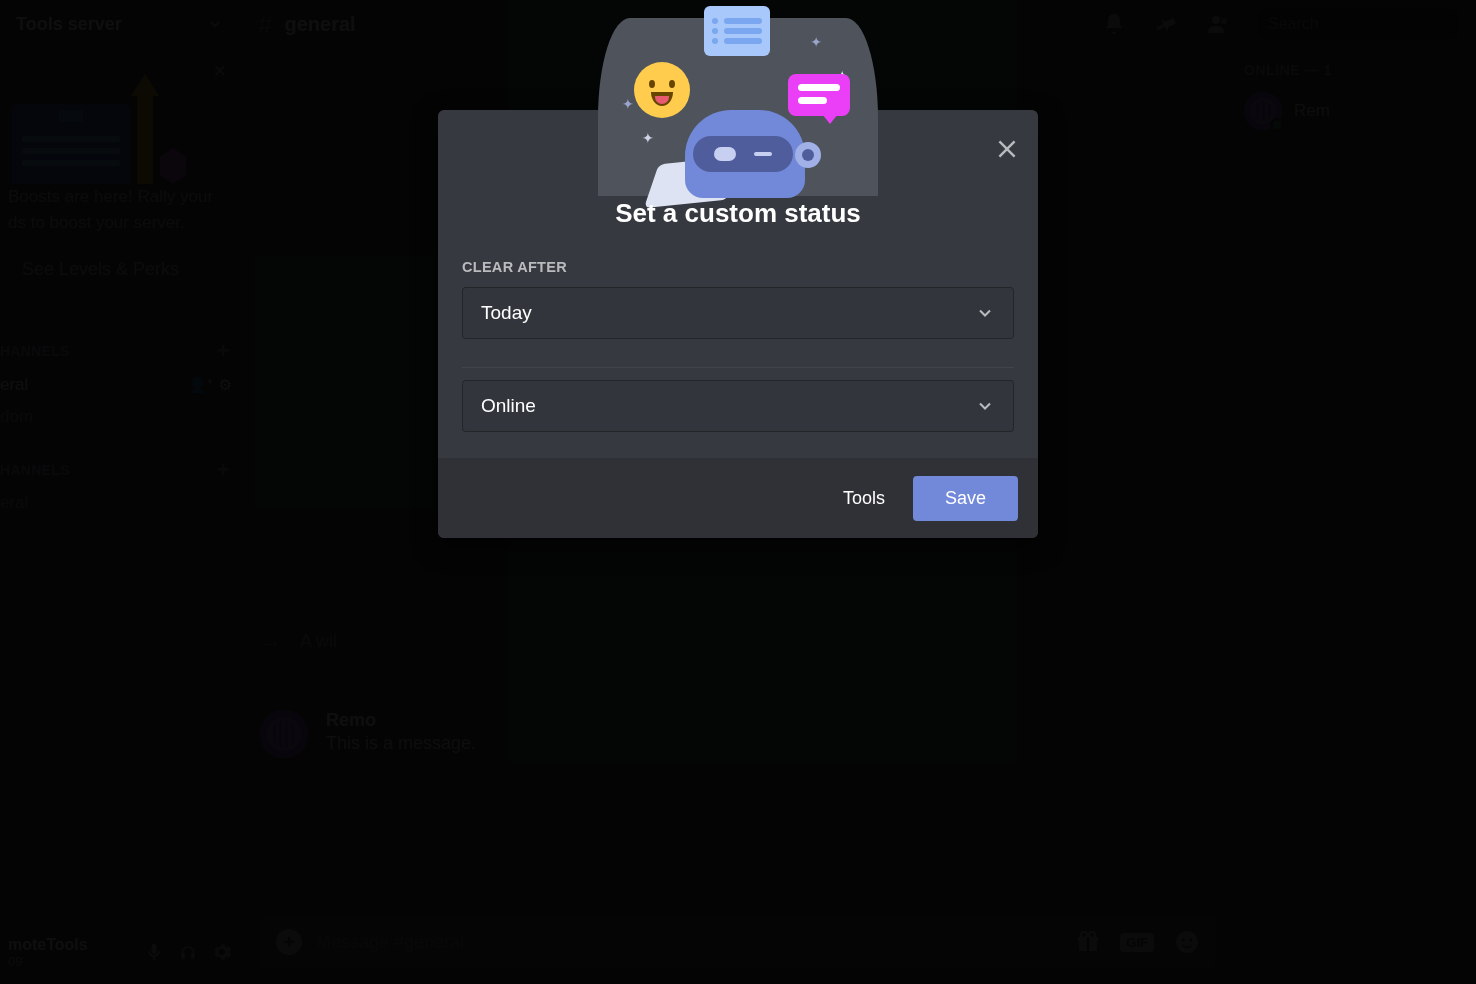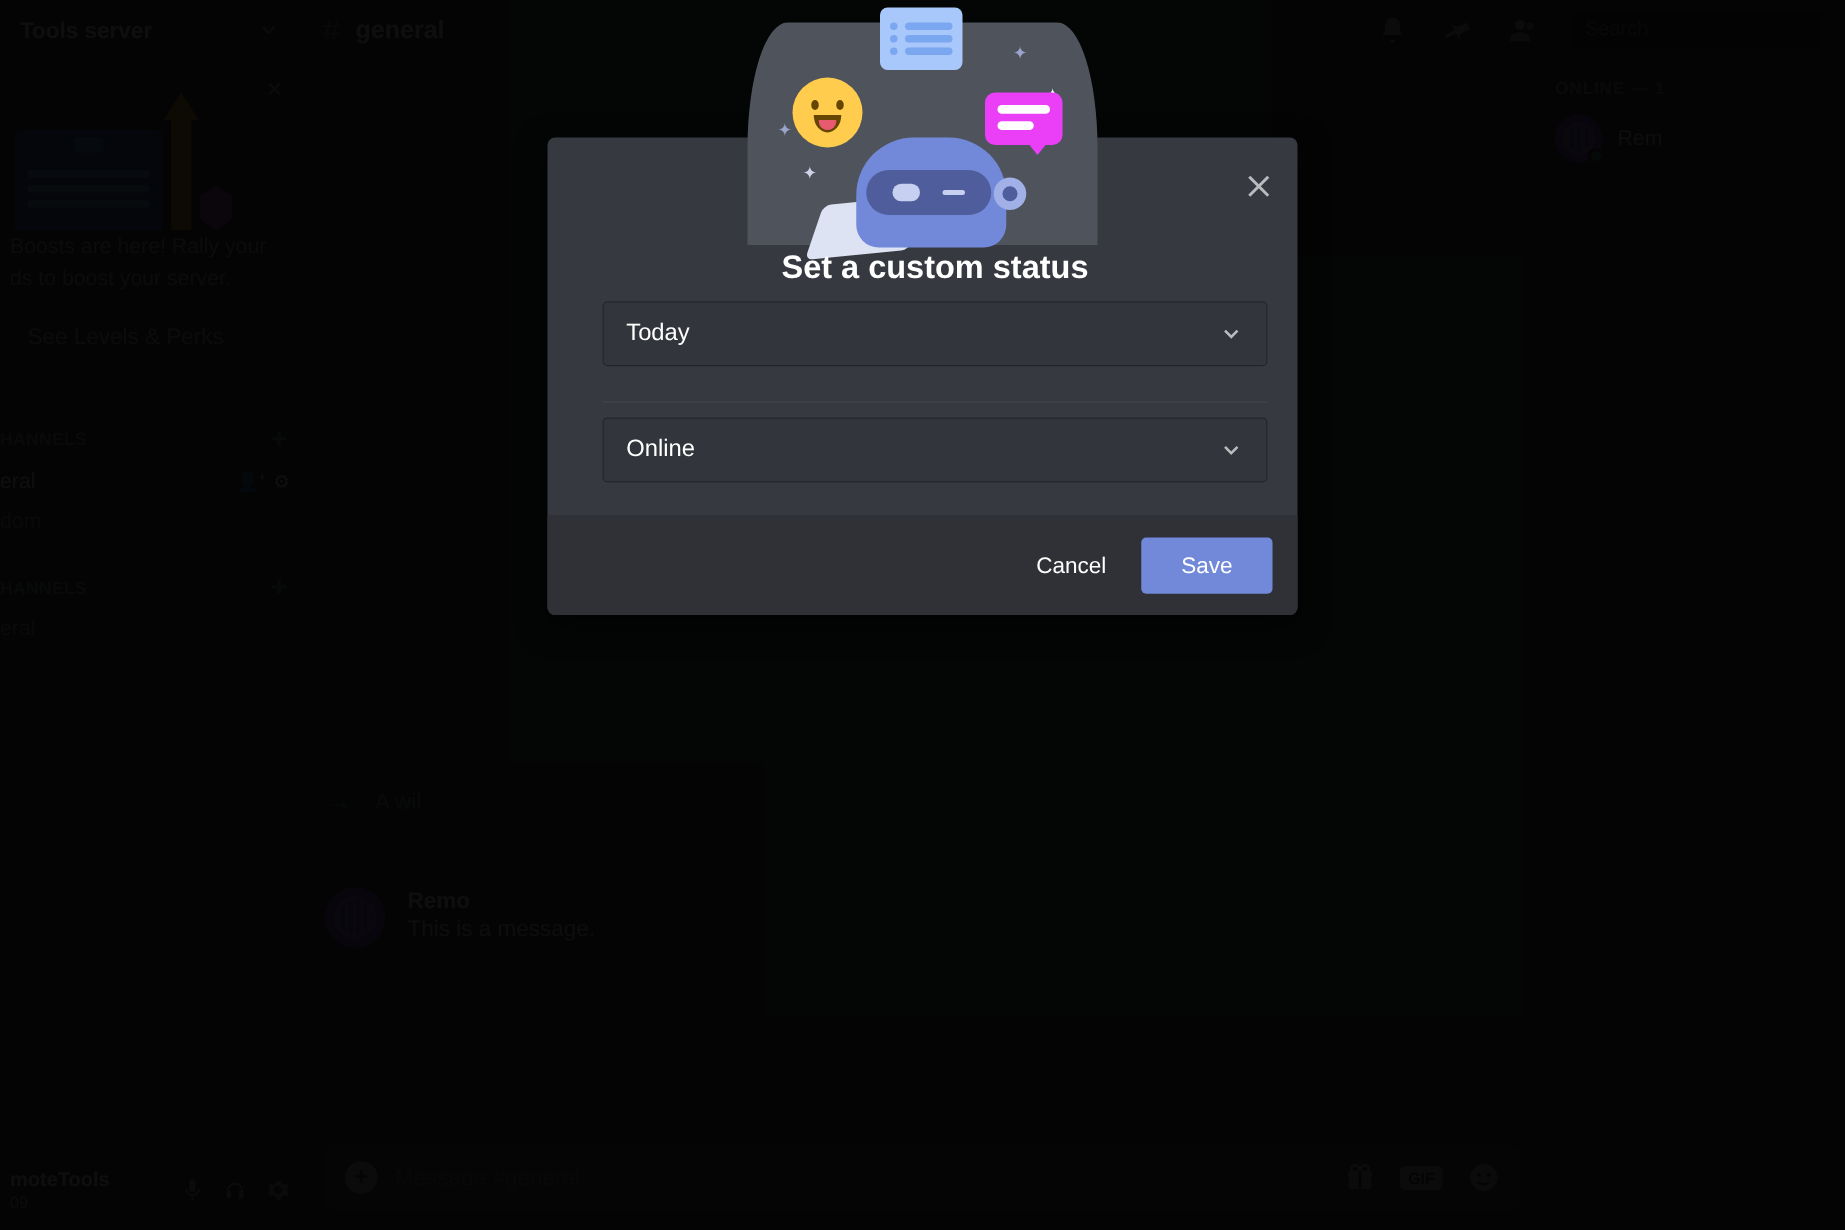--- a/index.html
+++ b/index.html
@@ -91,21 +91,21 @@
     .r-eye.closed { height:4px; width:18px; border-radius:2px;}
     .r-ear { position:absolute; width:26px;height:26px;border-radius:50%;background:#a1b1e8;}
     .r-ear .core { width:12px;height:12px;border-radius:50%;background:#4f5d9c; margin:7px auto;}
     .r-ear.right { right:2px; bottom:30px;}
     .r-tablet { position:absolute; left:0; bottom:-6px; width:80px; height:44px; background:#dde3f3; border-radius:6px; transform: skewX(-24deg) rotate(-6deg);}
     .art-star { position:absolute; color:#cfd3e8; font-size:14px;}
     .art-plus { position:absolute; color:#9ba4cc; font-size:14px;}
     
     .modal { width:600px; background:#36393f; border-radius:6px; box-shadow:0 8px 24px rgba(0,0,0,0.6); }
     .modal-close { position:absolute; right:18px; top:26px; color:#b9bbbe; font-size:28px; cursor:pointer; z-index:5;}
-    .modal-body { padding: 88px 24px 26px 24px; position:relative; z-index:2;margin-left:20px;}
+    .modal-body { padding: 88px 24px 26px 24px; position:relative; z-index:2;}
     .modal-title { color:#fff; font-weight:700; font-size:26px; text-align:center; }
     .form-label { color:#b9bbbe; font-size:14.5px; font-weight:700; letter-spacing:.02em; text-transform:uppercase; margin-top:30px; }
     .text-field { margin-top:12px; background:rgba(0,0,0,0.14); border:1px solid rgba(0,0,0,0.3); border-radius:4px; height:50px; display:flex; align-items:center; padding:0 14px; gap:14px; }
     .emoji-picker { width:28px;height:28px;border-radius:50%; background:#d6d8db; display:flex;align-items:center;justify-content:center; position:relative;}
     .ep-eye { width:4px;height:4px;border-radius:50%;background:#777; position:absolute; top:9px;}
     .ep-eye.l { left:7px;} .ep-eye.r { right:7px; height:2px; top:10px; border-radius:2px;}
     .ep-mouth { position:absolute; bottom:7px; width:12px;height:6px; border:1.5px solid #777; border-top:none; border-radius:0 0 10px 10px;}
     .text-input { flex:1; background:transparent; border:none; outline:none; color:#dcddde; font-size:18px;}
     .text-input::placeholder { color:#72767d; }
     .select-field { margin-top:12px; background:rgba(0,0,0,0.06); border:1px solid rgba(0,0,0,0.3); border-radius:4px; height:52px; display:flex; align-items:center; padding:0 18px; justify-content:space-between; cursor:pointer;}
@@ -329,20 +329,21 @@
       <div class="modal-close">
         <svg width="26" height="26" viewBox="0 0 24 24" fill="none" stroke="currentColor" stroke-width="2.2">
             <line x1="5" y1="5" x2="19" y2="19"></line>
             <line x1="19" y1="5" x2="5" y2="19"></line>
           </svg>
       </div>
       <div class="modal-body">
         <div class="modal-title">Set a custom status</div>
 
 
+        <div class="form-label">CLEAR AFTER</div>
         <div class="select-field">
           <span class="select-value">Today</span>
           <span class="chevdown">
               <svg width="20" height="20" viewBox="0 0 24 24" fill="none" stroke="currentColor" stroke-width="2.5">
                 <polyline points="6 9 12 15 18 9"></polyline>
               </svg>
             </span>
         </div>
 
         <div class="divider"></div>
@@ -350,18 +351,18 @@
         <div class="select-field">
           <span class="select-value">Online</span>
           <span class="chevdown">
               <svg width="20" height="20" viewBox="0 0 24 24" fill="none" stroke="currentColor" stroke-width="2.5">
                 <polyline points="6 9 12 15 18 9"></polyline>
               </svg>
             </span>
         </div>
       </div>
       <div class="modal-footer">
-        <button class="btn-cancel">Cancel</button>
+        <button class="btn-cancel">Tools</button>
         <button class="btn-save">Save</button>
       </div>
     </div>
   </div>
 </div>
 
 </body></html>

